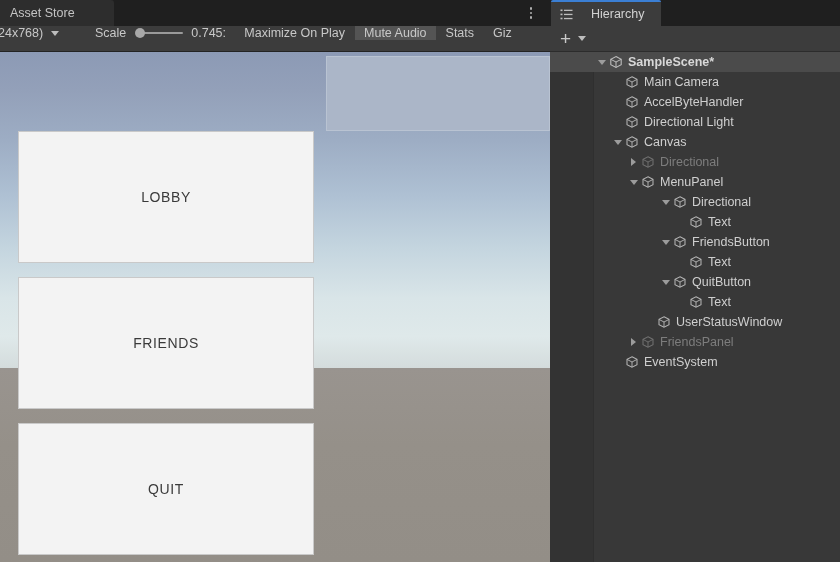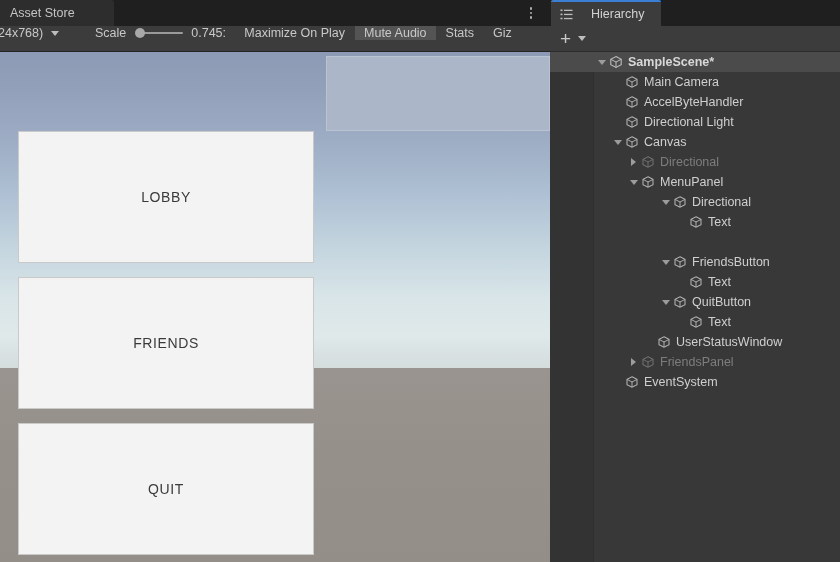--- a/index.html
+++ b/index.html
@@ -533,21 +533,21 @@
             <span class="row-twisty"></span>
             <span class="go-icon">
               <svg width="14" height="14" viewBox="0 0 14 14">
                 <path d="M7 1.8 L12 4.4 L12 9.6 L7 12.2 L2 9.6 L2 4.4 Z" fill="none" stroke="#b4b4b4" stroke-width="1.05"></path>
                 <path d="M2 4.4 L7 7.0 L12 4.4" fill="none" stroke="#b4b4b4" stroke-width="0.95"></path>
                 <path d="M7 7.0 L7 12.2" fill="none" stroke="#b4b4b4" stroke-width="0.95"></path>
               </svg>
             </span>
             <span class="row-label">Text</span>
           </div>
-          <div class="row" style="padding-left: 109px; margin-top: 20px;">
+          <div class="row" style="padding-left: 109px;">
             <span class="row-twisty">
               <i class="tri-open"></i>
             </span>
             <span class="go-icon">
               <svg width="14" height="14" viewBox="0 0 14 14">
                 <path d="M7 1.8 L12 4.4 L12 9.6 L7 12.2 L2 9.6 L2 4.4 Z" fill="none" stroke="#b4b4b4" stroke-width="1.05"></path>
                 <path d="M2 4.4 L7 7.0 L12 4.4" fill="none" stroke="#b4b4b4" stroke-width="0.95"></path>
                 <path d="M7 7.0 L7 12.2" fill="none" stroke="#b4b4b4" stroke-width="0.95"></path>
               </svg>
             </span>

